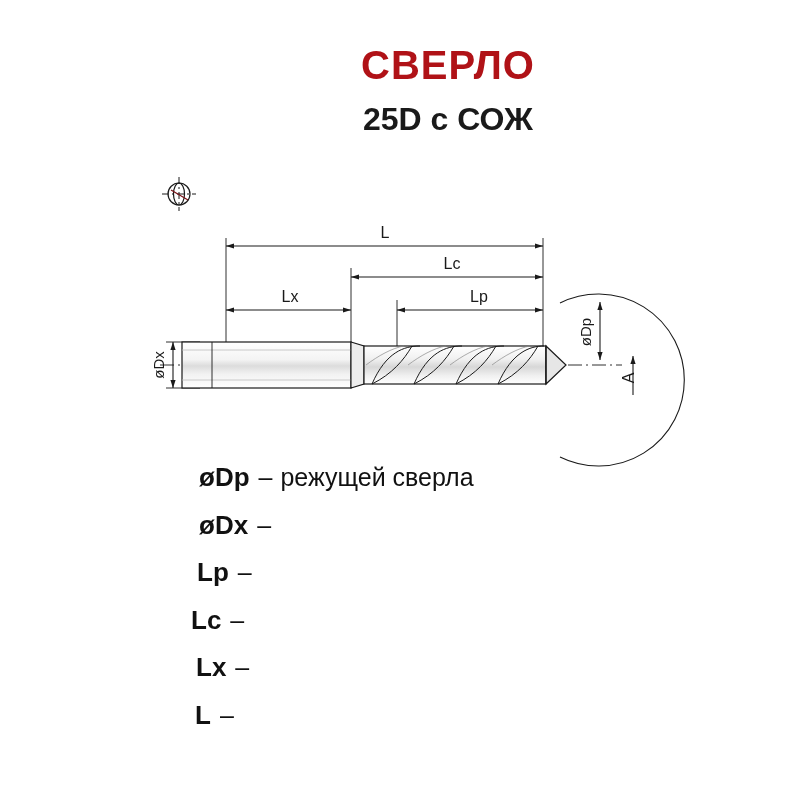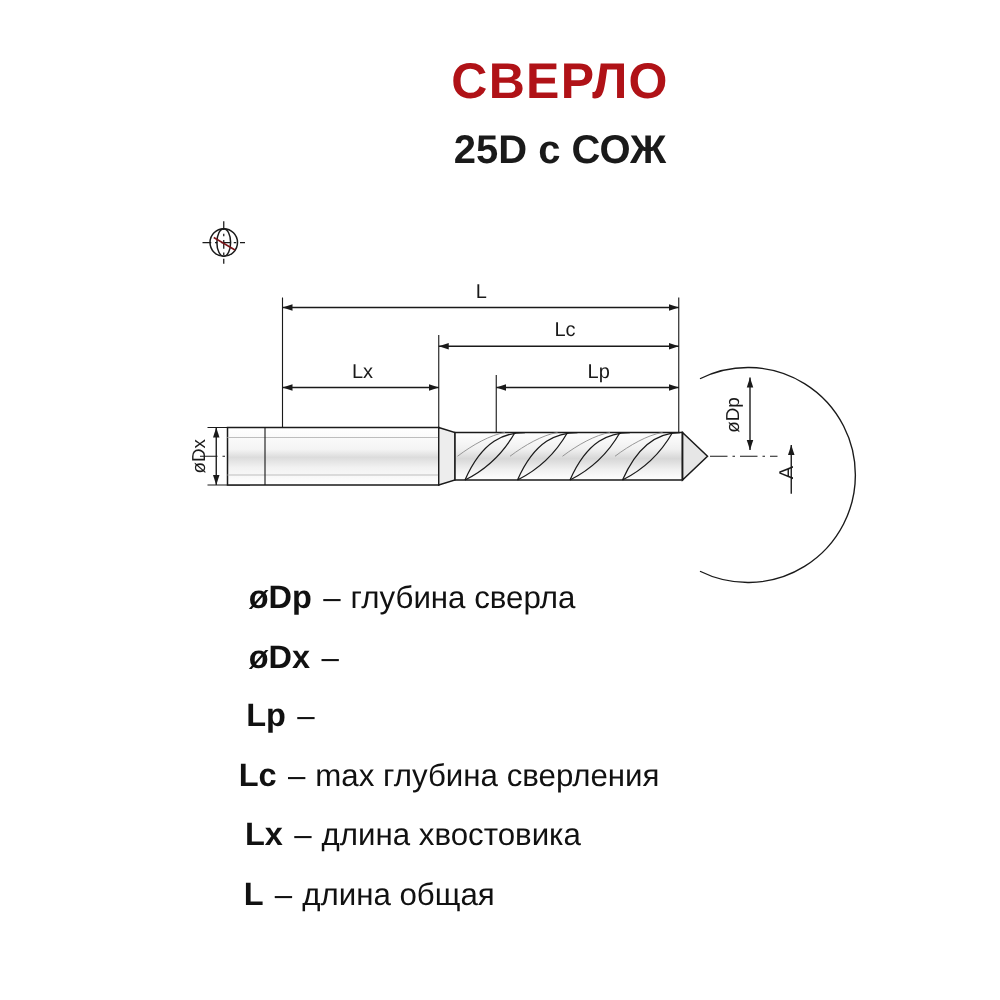--- a/index.html
+++ b/index.html
@@ -208,46 +208,43 @@
         <line x1="546" y1="186" x2="546" y2="224" stroke="#1a1a1a" stroke-width="1.1"></line>
       </g>
     </svg>
   </div>
 
   <div class="legend">
 
     <div class="legend-row indent-1">
       <span class="legend-sym">øDp</span>
       <span class="legend-dash">–</span>
-      <span class="legend-text">глубина сверла</span>
+      <span class="legend-text">режущей сверла</span>
     </div>
 
     <div class="legend-row indent-2">
       <span class="legend-sym">øDx</span>
       <span class="legend-dash">–</span>
     </div>
 
     <div class="legend-row indent-3">
       <span class="legend-sym">Lp</span>
       <span class="legend-dash">–</span>
     </div>
 
     <div class="legend-row indent-4">
       <span class="legend-sym">Lc</span>
       <span class="legend-dash">–</span>
-      <span class="legend-text">max глубина сверления</span>
     </div>
 
     <div class="legend-row indent-5">
       <span class="legend-sym">Lx</span>
       <span class="legend-dash">–</span>
-      <span class="legend-text">длина хвостовика</span>
     </div>
 
     <div class="legend-row indent-6">
       <span class="legend-sym">L</span>
       <span class="legend-dash">–</span>
-      <span class="legend-text">длина общая</span>
     </div>
 
   </div>
 
 </div>
 
 </body></html>

